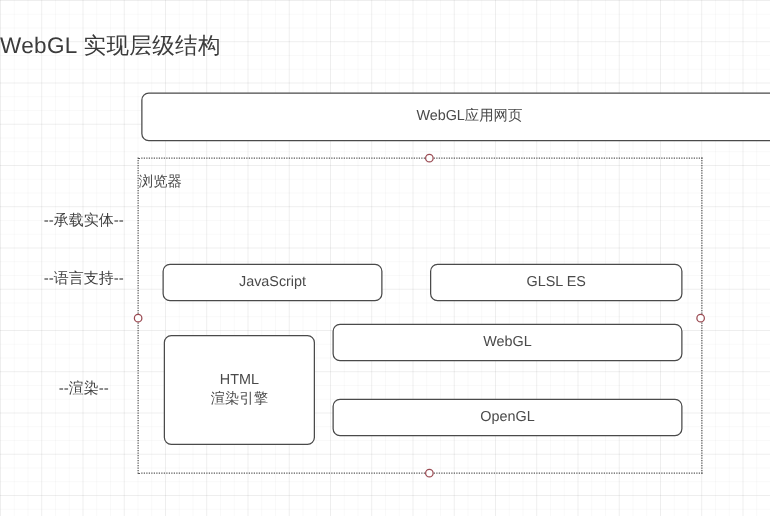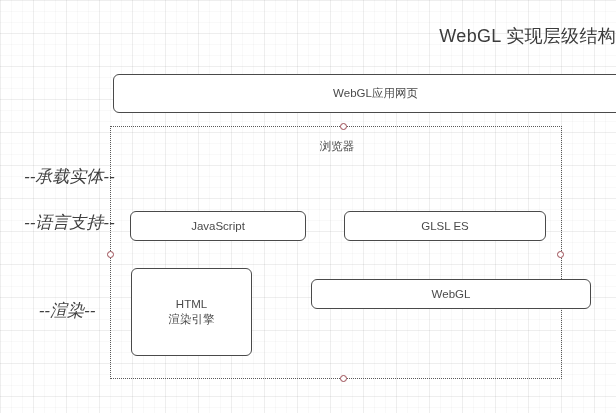--- a/index.html
+++ b/index.html
@@ -25,21 +25,21 @@
       linear-gradient(to bottom, rgba(0,0,0,0.022) 1px, transparent 1px);
     background-size: 33px 33px, 33px 33px, 11px 11px, 11px 11px;
     background-position: 0px 0px, 0px 0px, 0px 0px, 0px 0px;
   }
 
   .diagram-title {
     position: absolute;
     left: 0;
     top: 24px;
     width: 616px;
-    text-align: right;
+    text-align: left;
     font-size: 18px;
     line-height: 24px;
     color: #3b3b3b;
     letter-spacing: 0.3px;
     white-space: nowrap;
   }
 
   .node-box {
     position: absolute;
     box-sizing: border-box;
@@ -72,21 +72,20 @@
     box-sizing: border-box;
     border: 1.6px dotted #5a5a5a;
     background-color: transparent;
   }
 
   .browser-label {
     position: absolute;
     left: 0;
     top: 12px;
     width: 452px;
-    text-align: center;
     font-size: 11.5px;
     line-height: 15px;
     color: #4a4a4a;
   }
 
   .canvas-box {
     left: 130px;
     top: 162px;
     width: 416px;
     height: 30px;
@@ -108,41 +107,39 @@
 
   .html-engine-box {
     left: 131px;
     top: 268px;
     width: 121px;
     height: 88px;
   }
 
   .webgl-box {
     left: 266px;
-    top: 279px;
+    top: 259px;
     width: 280px;
     height: 30px;
-    margin-left: 45px;
   }
 
   .opengl-box {
     left: 266px;
     top: 319px;
     width: 280px;
     height: 30px;
   }
 
   .side-label {
     position: absolute;
-    font-size: 17px;
+    font-size: 12px;
     line-height: 15px;
     color: #3f3f3f;
     white-space: nowrap;
     text-align: center;
-    font-style: italic;
   }
   .label-carrier { left: 24px; top: 169px; width: 86px; }
   .label-language { left: 24px; top: 215px; width: 86px; }
   .label-render   { left: 24px; top: 303px; width: 86px; }
 
   .handle {
     position: absolute;
     width: 7px;
     height: 7px;
     box-sizing: border-box;
@@ -171,20 +168,21 @@
 
   <div class="node-box js-box">JavaScript</div>
 
   <div class="node-box html-engine-box">HTML
 渲染引擎</div>
 
   <div class="node-box glsl-box">GLSL ES</div>
 
   <div class="node-box webgl-box">WebGL</div>
 
+  <div class="node-box opengl-box">OpenGL</div>
 
   <div class="side-label label-carrier">--承载实体--</div>
 
   <div class="side-label label-render">--渲染--</div>
 
   <div class="side-label label-language">--语言支持--</div>
 
   <div class="handle handle-top"></div>
   <div class="handle handle-bottom"></div>
   <div class="handle handle-left"></div>

